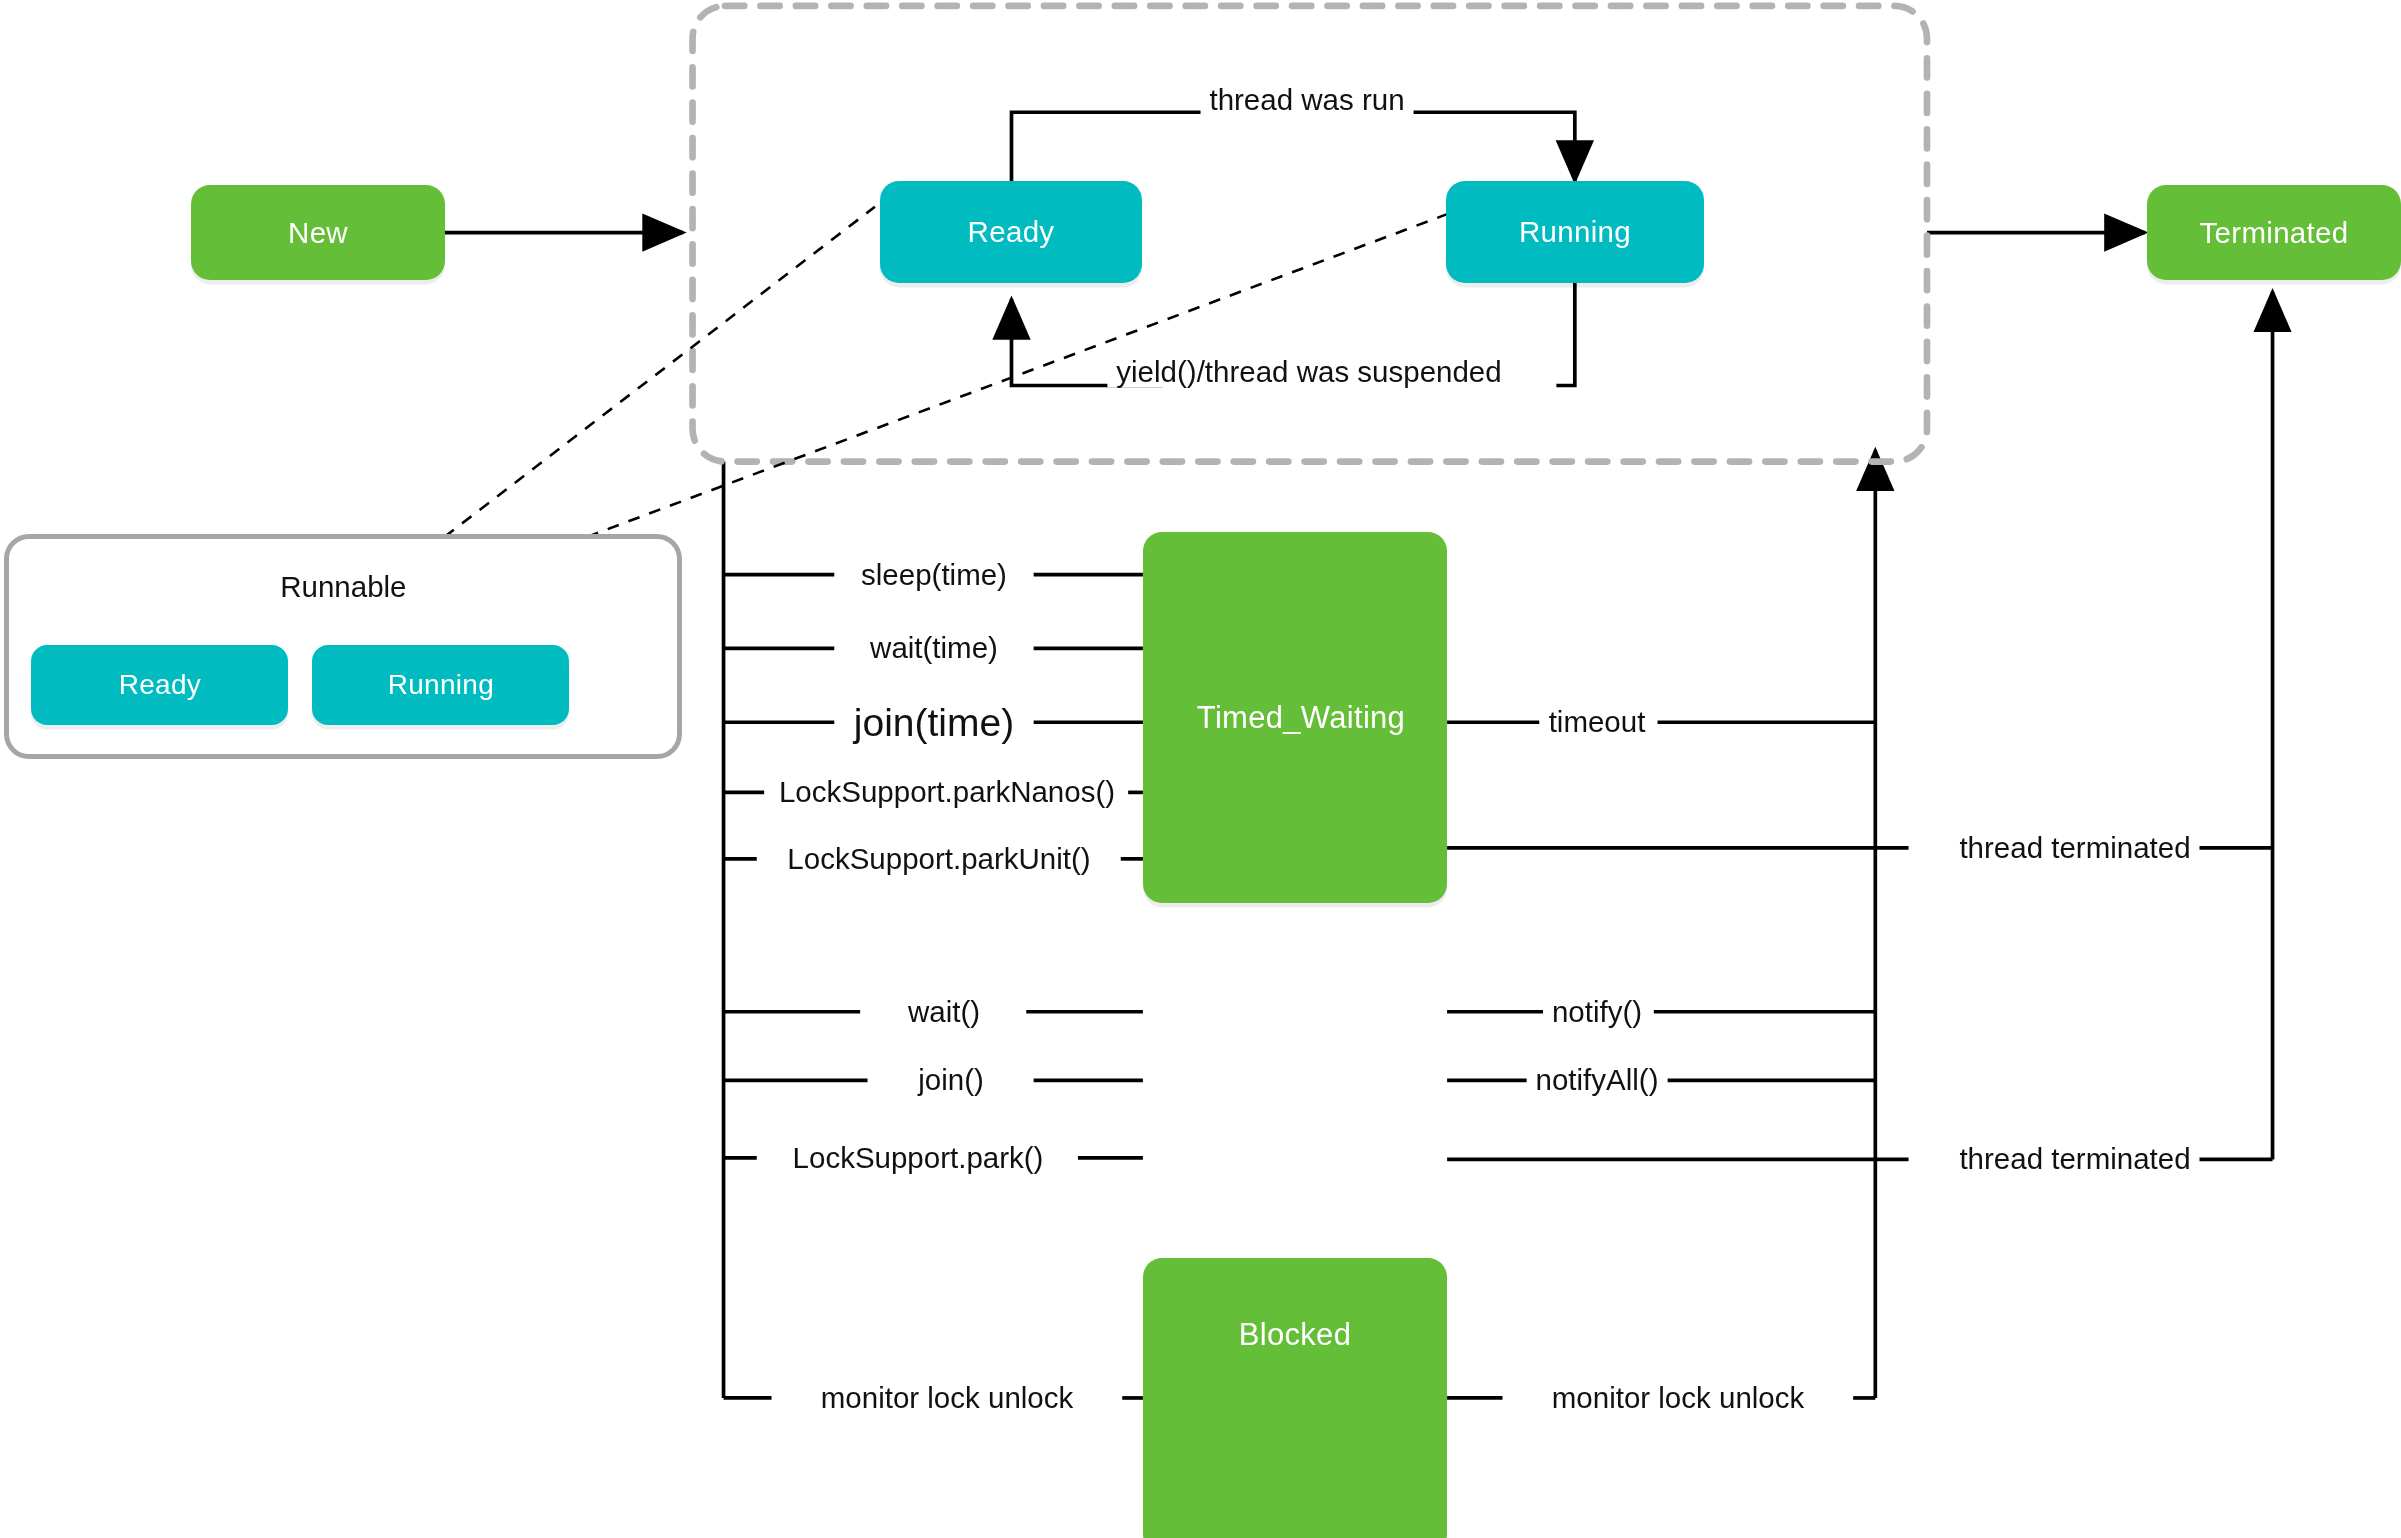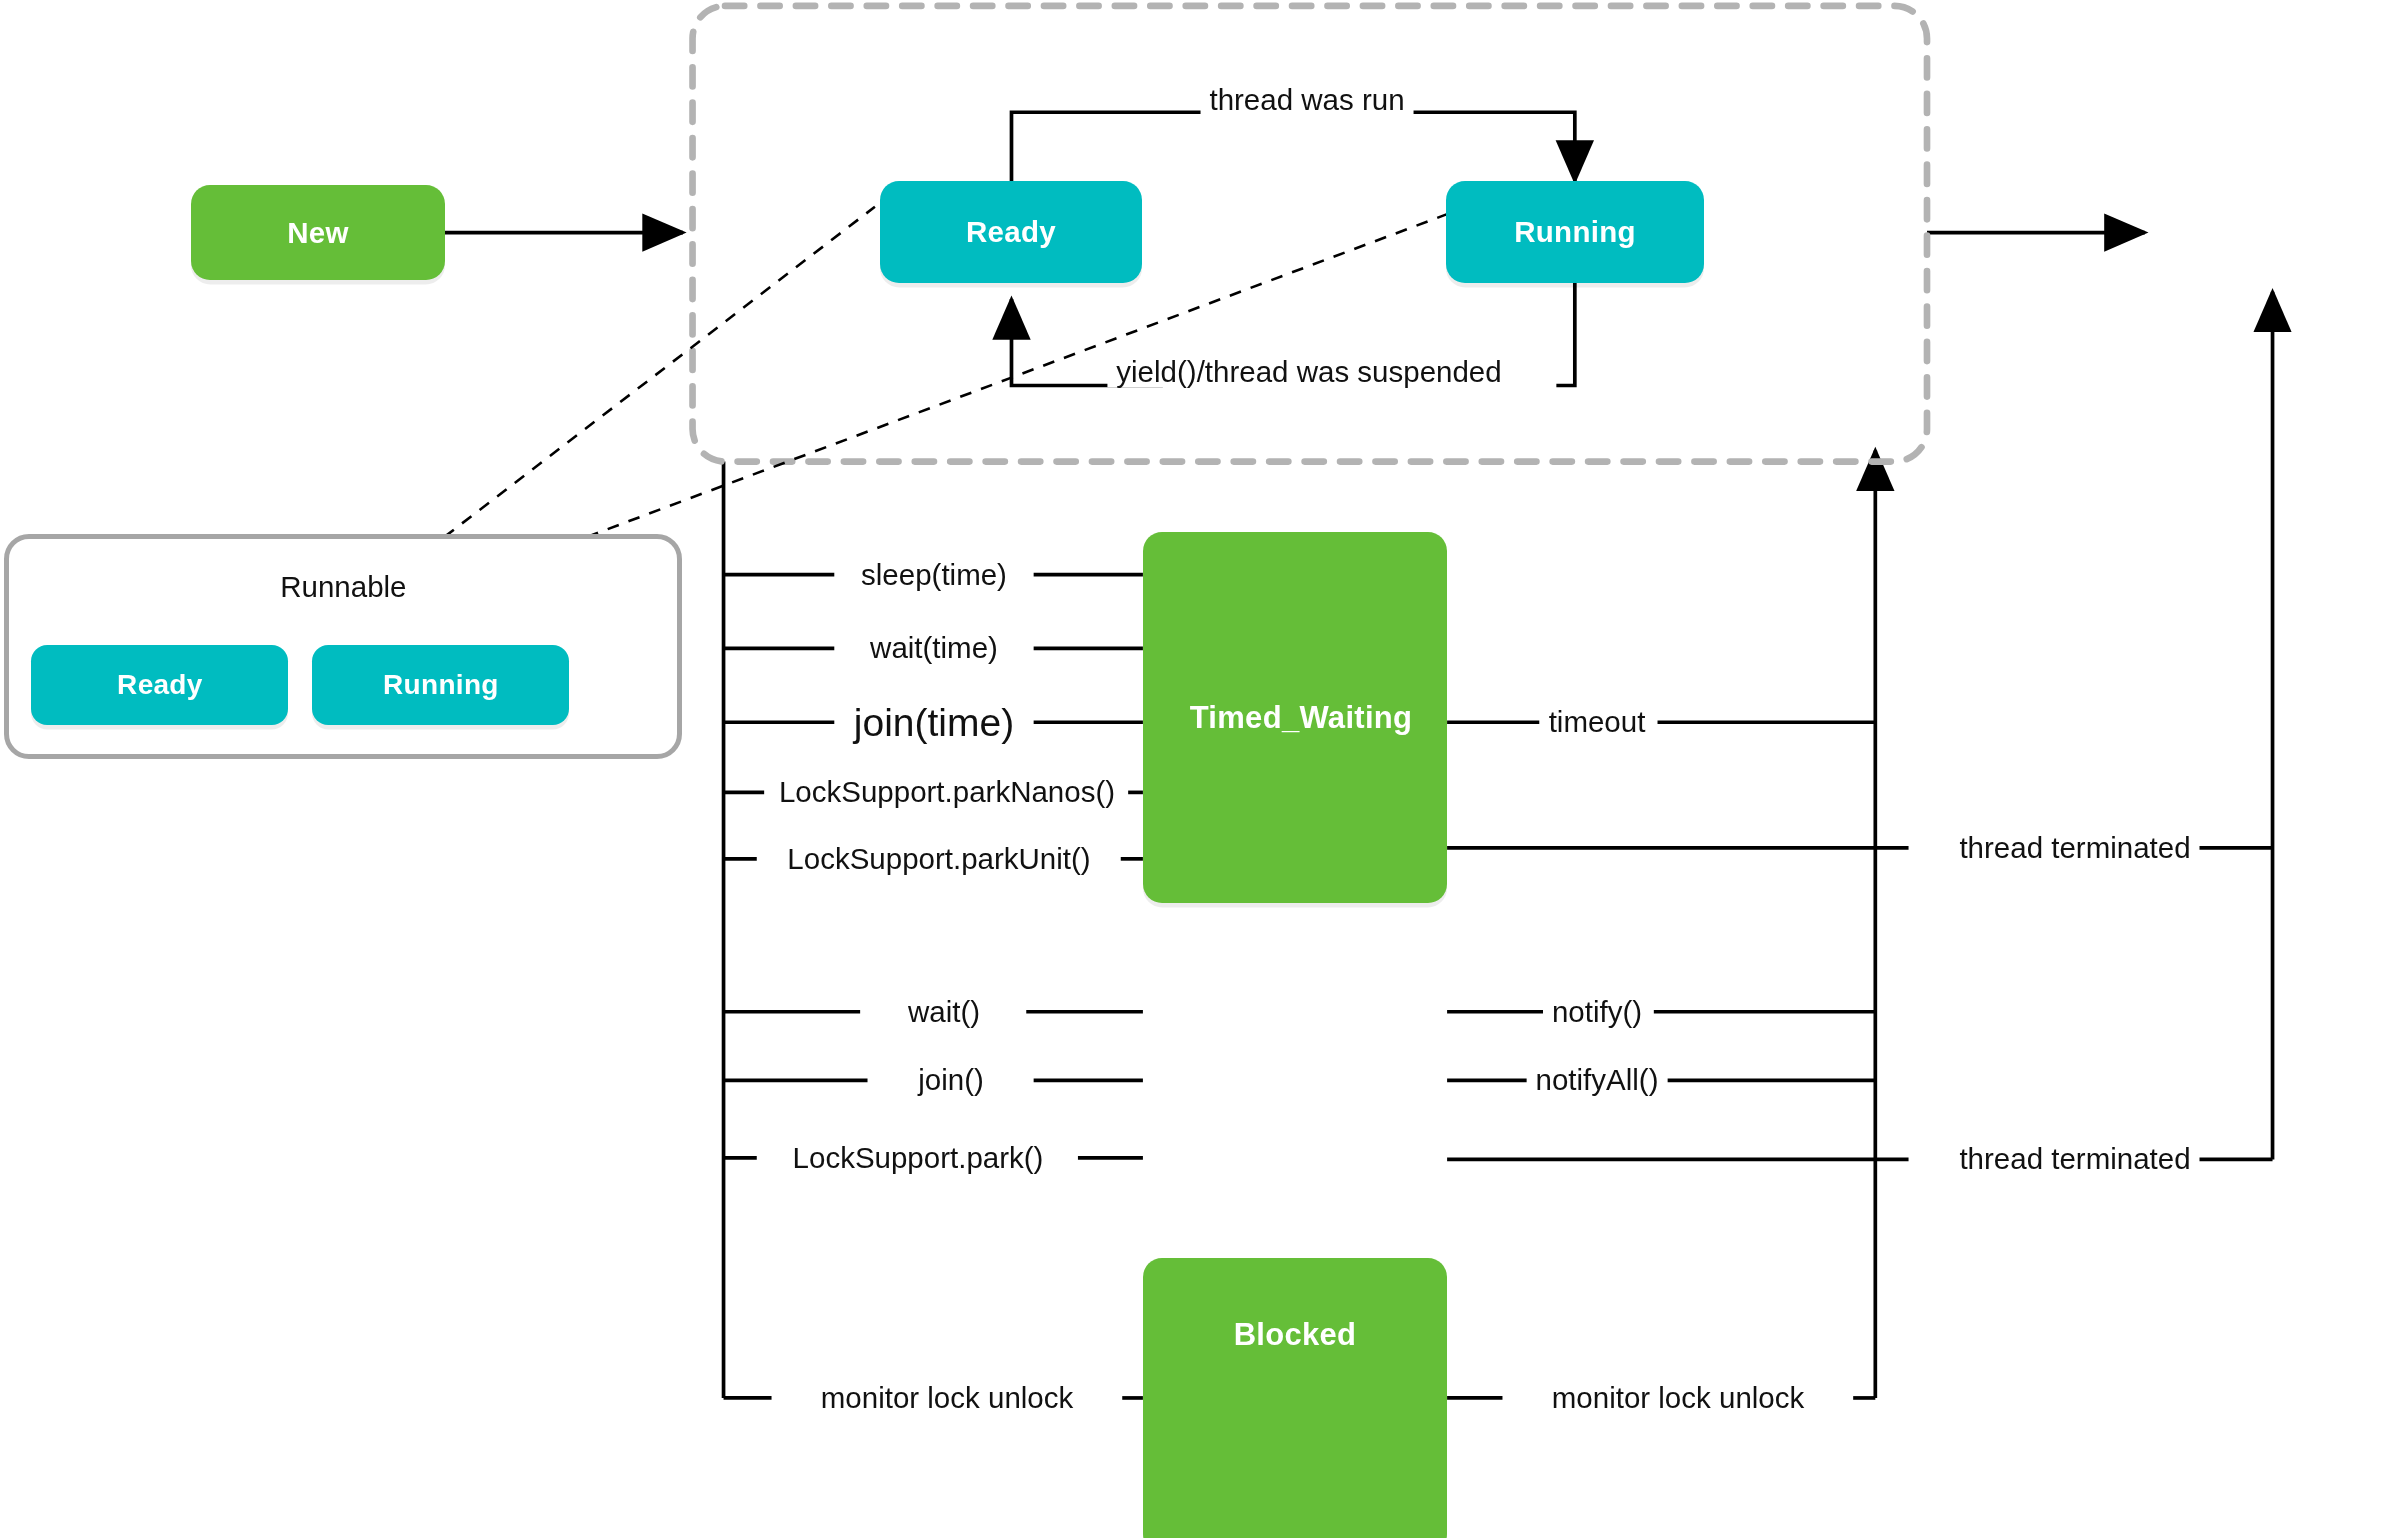--- a/index.html
+++ b/index.html
@@ -5,21 +5,21 @@
   html,body{margin:0;padding:0;background:#ffffff;}
   body{width:2401px;height:1539px;overflow:hidden;
        font-family:"Liberation Sans","DejaVu Sans",sans-serif;}
   #stage{position:relative;width:2401px;height:1539px;background:#fff;}
   svg.layer{position:absolute;left:0;top:0;width:2401px;height:1539px;}
 
   
   .node{position:absolute;display:flex;align-items:center;justify-content:center;
         border-radius:19px;box-sizing:border-box;
         box-shadow:0 4.4px 0 0 rgba(0,0,0,0.07);}
-  .node span{color:#ffffff;font-weight:bold;letter-spacing:0.3px;white-space:nowrap;}
+  .node span{color:#ffffff;font-weight:normal;letter-spacing:0.3px;white-space:nowrap;}
   .green{background:#65be38;}
   .teal{background:#00bcc0;}
 
   
   #legend{position:absolute;border:5.2px solid #a6a6a6;border-radius:25px;
           background:#ffffff;box-sizing:border-box;}
   #legend .legend-title{position:absolute;left:0;right:0;text-align:center;
           color:#111;font-weight:normal;white-space:nowrap;}
 
   
@@ -108,20 +108,23 @@
   </div>
 
   <div class="node teal" style="left:880px;top:181px;width:262px;height:102px;">
     <span style="font-size:29.5px;">Ready</span>
   </div>
 
   <div class="node teal" style="left:1446px;top:181px;width:258px;height:102px;">
     <span style="font-size:29.5px;">Running</span>
   </div>
 
+  <div class="node green" style="left:2147px;top:185px;width:254px;height:95px;">
+    <span style="font-size:29.5px;">Terminated</span>
+  </div>
 
   <div class="node green" style="left:1143px;top:532px;width:304px;height:371px;padding-left:12px;">
     <span style="font-size:31px;">Timed_Waiting</span>
   </div>
 
 
   <div class="node green" style="left:1143px;top:1258px;width:304px;height:295px;">
     <span style="font-size:31px;position:relative;top:-71px;">Blocked</span>
   </div>
 

